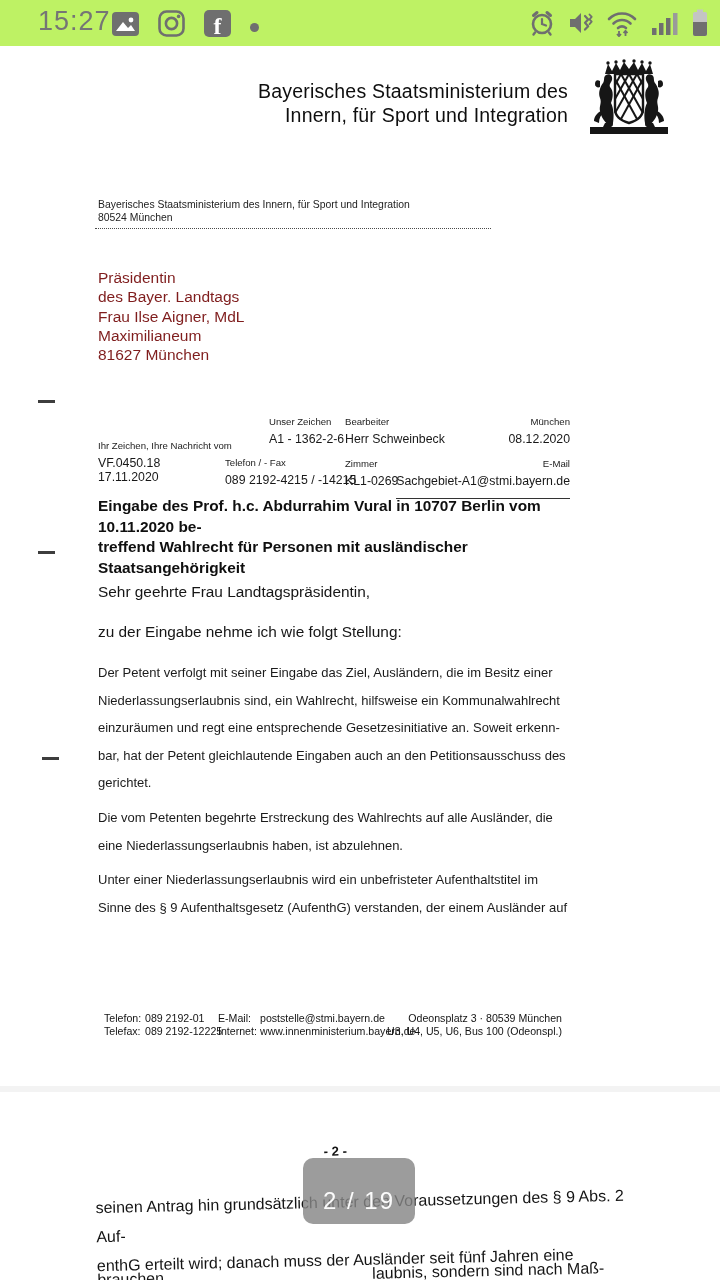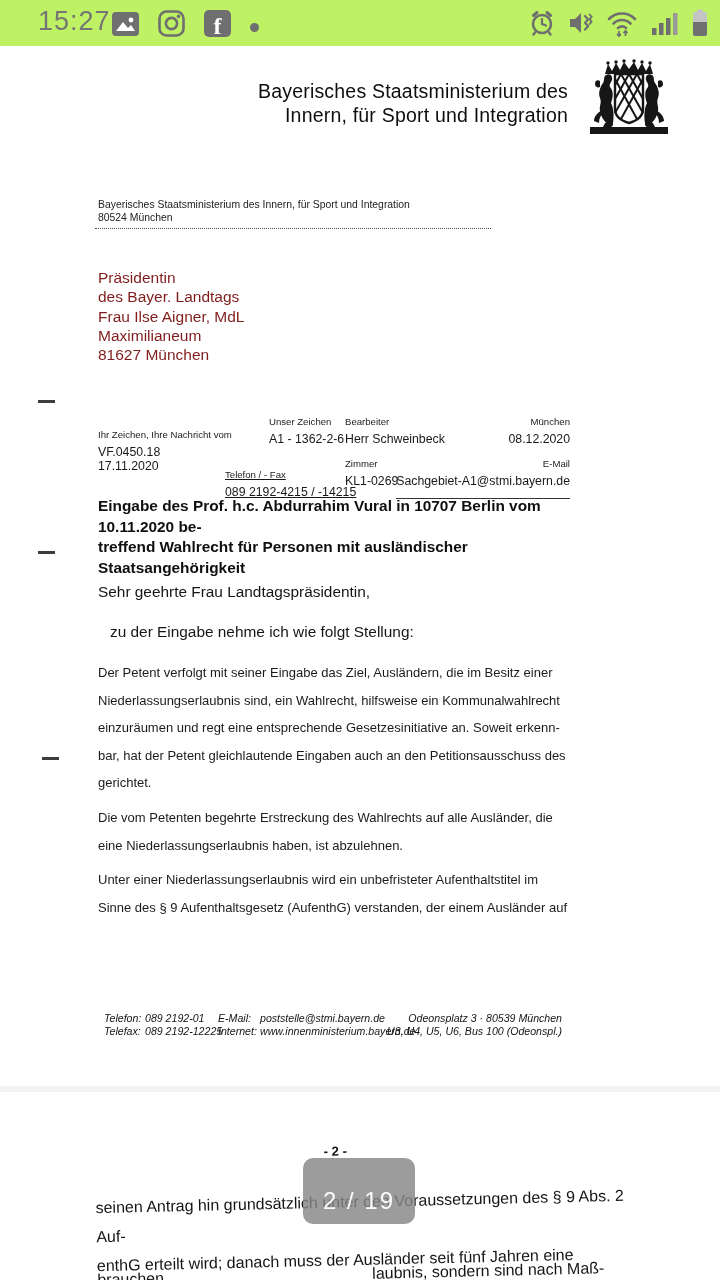--- a/index.html
+++ b/index.html
@@ -26,26 +26,26 @@
   .foldmark{position:absolute;left:38px;width:17px;height:2.5px;background:#3d3d3d;}
 
   .meta-cell{position:absolute;font-size:12.3px;line-height:14.5px;color:#181818;}
   .meta-label{font-size:9.6px;color:#222;margin-bottom:2px;}
   .right-cell{text-align:right;}
   .u-line{border-bottom:1px solid #333;padding-bottom:10px;}
 
   .subject{position:absolute;left:98px;top:496px;width:488px;font-size:15.4px;font-weight:bold;
            line-height:20.5px;color:#0f0f0f;}
   .salutation{position:absolute;left:98px;top:583px;font-size:15.4px;color:#161616;}
-  .intro{position:absolute;left:110px;top:623px;font-size:15.4px;color:#161616;}
+  .intro{position:absolute;left:98px;top:623px;font-size:15.4px;color:#161616;}
   .bodytext{position:absolute;left:98px;top:659px;width:478px;font-size:13px;
             line-height:27.6px;color:#1b1b1b;}
   .bodytext .para{margin-bottom:7px;}
 
-  .footerrow{position:absolute;font-size:10.6px;line-height:13.4px;color:#141414;font-style:italic;}
+  .footerrow{position:absolute;font-size:10.6px;line-height:13.4px;color:#141414;}
   .f-l1{left:104px;top:1012px;}
   .f-v1{left:145px;top:1012px;}
   .f-l2{left:218px;top:1012px;}
   .f-v2{left:260px;top:1012px;}
   .f-right{right:158px;top:1012px;text-align:right;}
 
   
   .pagegap{position:absolute;left:0;top:1086px;width:720px;height:6px;background:#f3f3f3;}
 
   
@@ -192,38 +192,38 @@
       <div class="tline">des Bayer. Landtags</div>
       <div class="tline">Frau Ilse Aigner, MdL</div>
       <div class="tline">Maximilianeum</div>
       <div class="tline">81627 München</div>
     </div>
 
   <div class="foldmark" style="top:400px;"></div>
   <div class="foldmark" style="top:551px;"></div>
   <div class="foldmark" style="top:757px;left:42px;"></div>
 
-  <div class="meta-cell" style="left:98px;top:428px;">
+  <div class="meta-cell" style="left:98px;top:439px;">
     <div class="meta-label">Ihr Zeichen, Ihre Nachricht vom</div>
     <div>VF.0450.18</div>
     <div>17.11.2020</div>
   </div>
   <div class="meta-cell" style="left:225px;top:415px;margin-left:44px;">
     <div class="meta-label">Unser Zeichen</div>
     <div>A1 - 1362-2-6</div>
   </div>
   <div class="meta-cell" style="left:345px;top:415px;">
     <div class="meta-label">Bearbeiter</div>
     <div>Herr Schweinbeck</div>
   </div>
   <div class="meta-cell right-cell" style="right:150px;top:415px;">
     <div class="meta-label">München</div>
     <div>08.12.2020</div>
   </div>
-  <div class="meta-cell" style="left:225px;top:468px;text-decoration:underline;">
+  <div class="meta-cell" style="left:225px;top:456px;">
     <div class="meta-label">Telefon / - Fax</div>
     <div>089 2192-4215 / -14215</div>
   </div>
   <div class="meta-cell" style="left:345px;top:457px;">
     <div class="meta-label">Zimmer</div>
     <div>KL1-0269</div>
   </div>
   <div class="meta-cell right-cell" style="right:150px;top:457px;">
     <div class="meta-label">E-Mail</div>
     <div><span class="u-line">Sachgebiet-A1@stmi.bayern.de</span></div>

